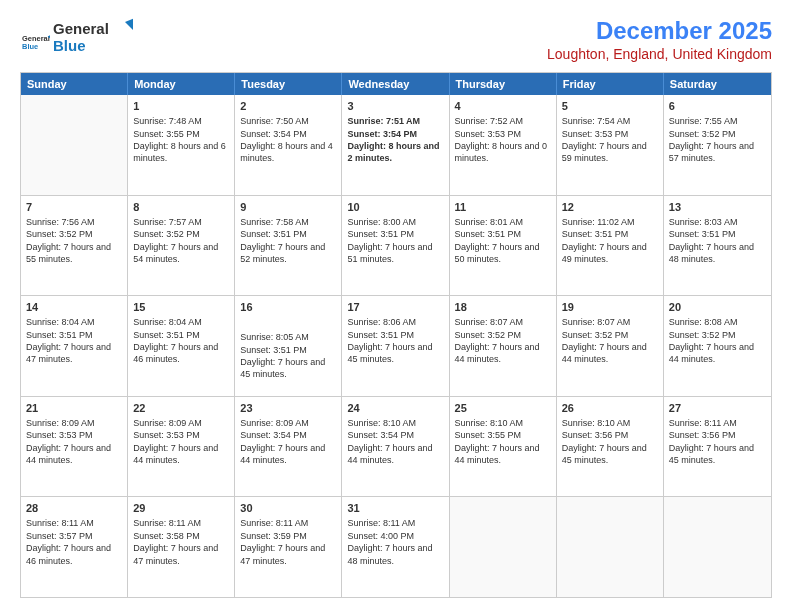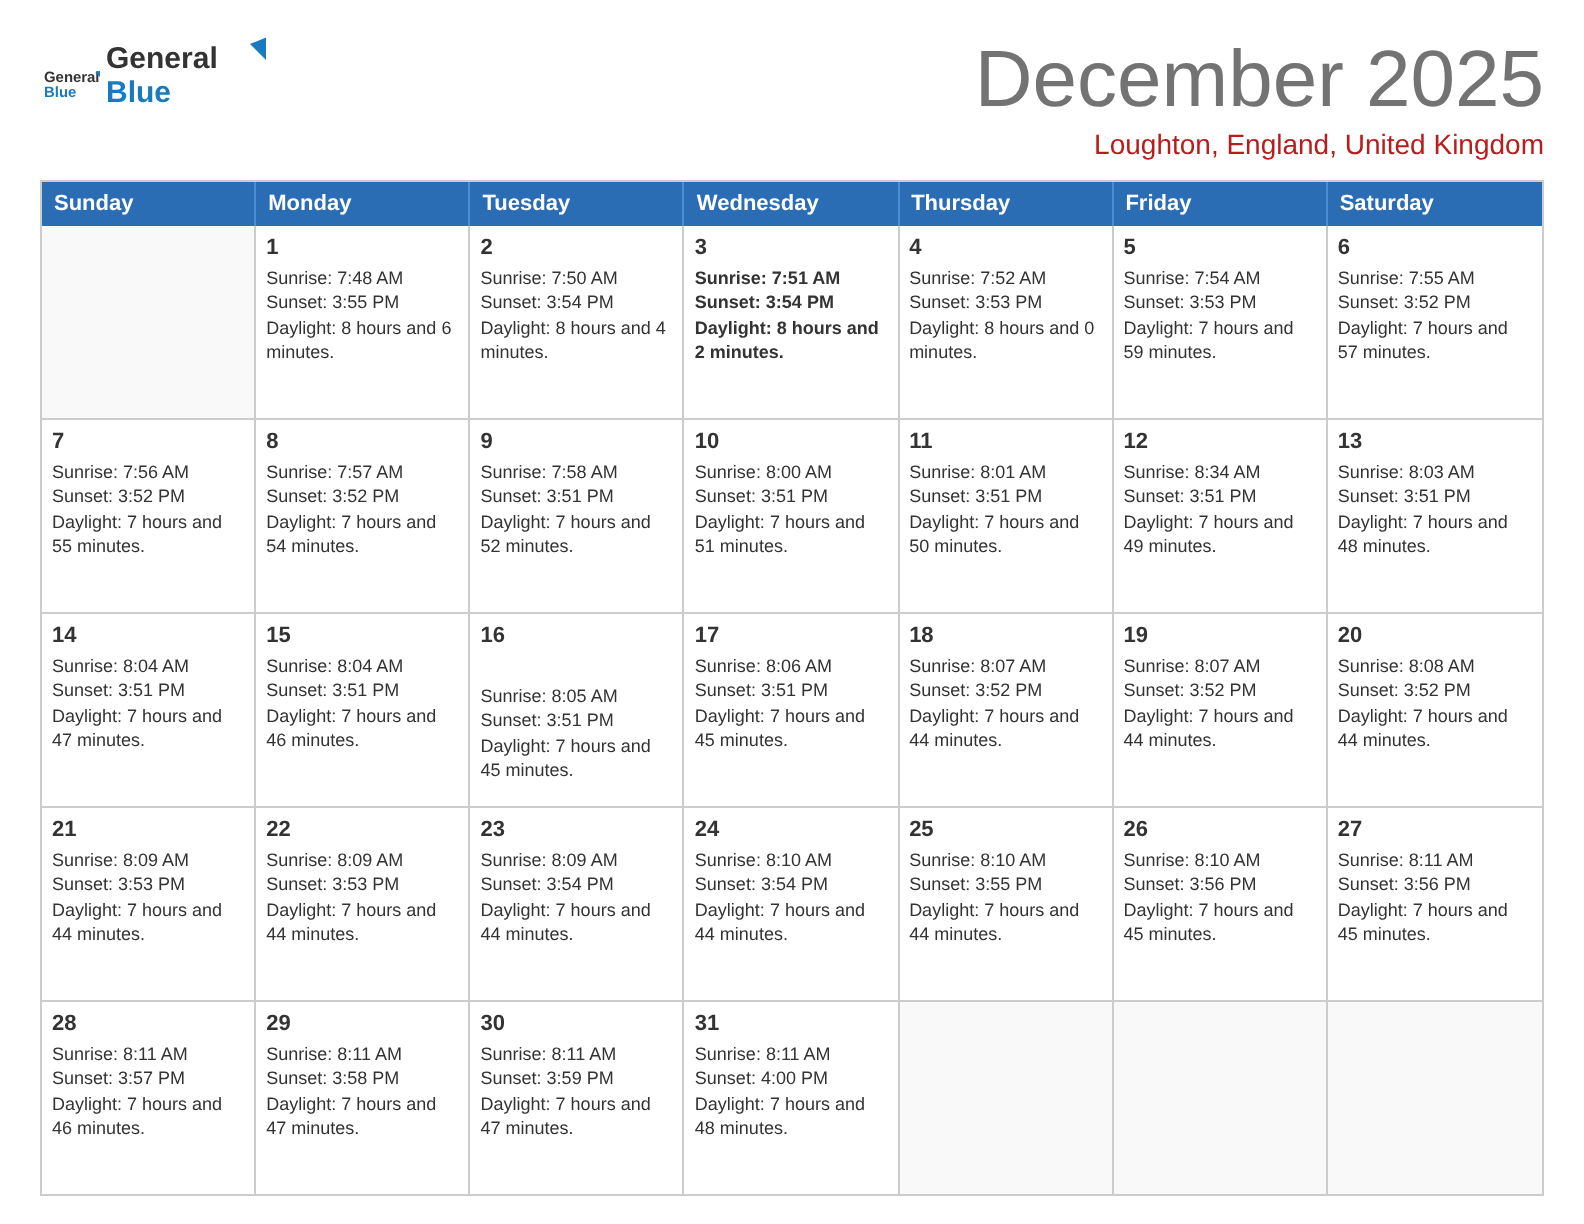--- a/index.html
+++ b/index.html
@@ -31,23 +31,23 @@
     }
     .logo-icon {
       width: 28px;
       height: 28px;
       margin-left: 2px;
     }
     .title-block {
       text-align: right;
     }
     .month-title {
-      font-size: 40px;
-      font-weight: normal;
-      color: #737373;
+      font-size: 24px;
+      font-weight: bold;
+      color: #3b82f6;
       line-height: 1.1;
     }
     .location {
       font-size: 14px;
       color: #b91c1c;
       margin-top: 2px;
     }
     .calendar {
       flex: 1;
       display: flex;
@@ -206,21 +206,21 @@
 Daylight: 7 hours and 51 minutes.</div>
           </div>
           <div class="cal-cell">
             <span class="day-num">11</span>
             <div class="cell-text" style="white-space: pre-line;">Sunrise: 8:01 AM
 Sunset: 3:51 PM
 Daylight: 7 hours and 50 minutes.</div>
           </div>
           <div class="cal-cell">
             <span class="day-num">12</span>
-            <div class="cell-text" style="white-space: pre-line;">Sunrise: 8:34 AM
+            <div class="cell-text" style="white-space: pre-line;">Sunrise: 11:02 AM
 Sunset: 3:51 PM
 Daylight: 7 hours and 49 minutes.</div>
           </div>
           <div class="cal-cell">
             <span class="day-num">13</span>
             <div class="cell-text" style="white-space: pre-line;">Sunrise: 8:03 AM
 Sunset: 3:51 PM
 Daylight: 7 hours and 48 minutes.</div>
           </div>
         </div>

